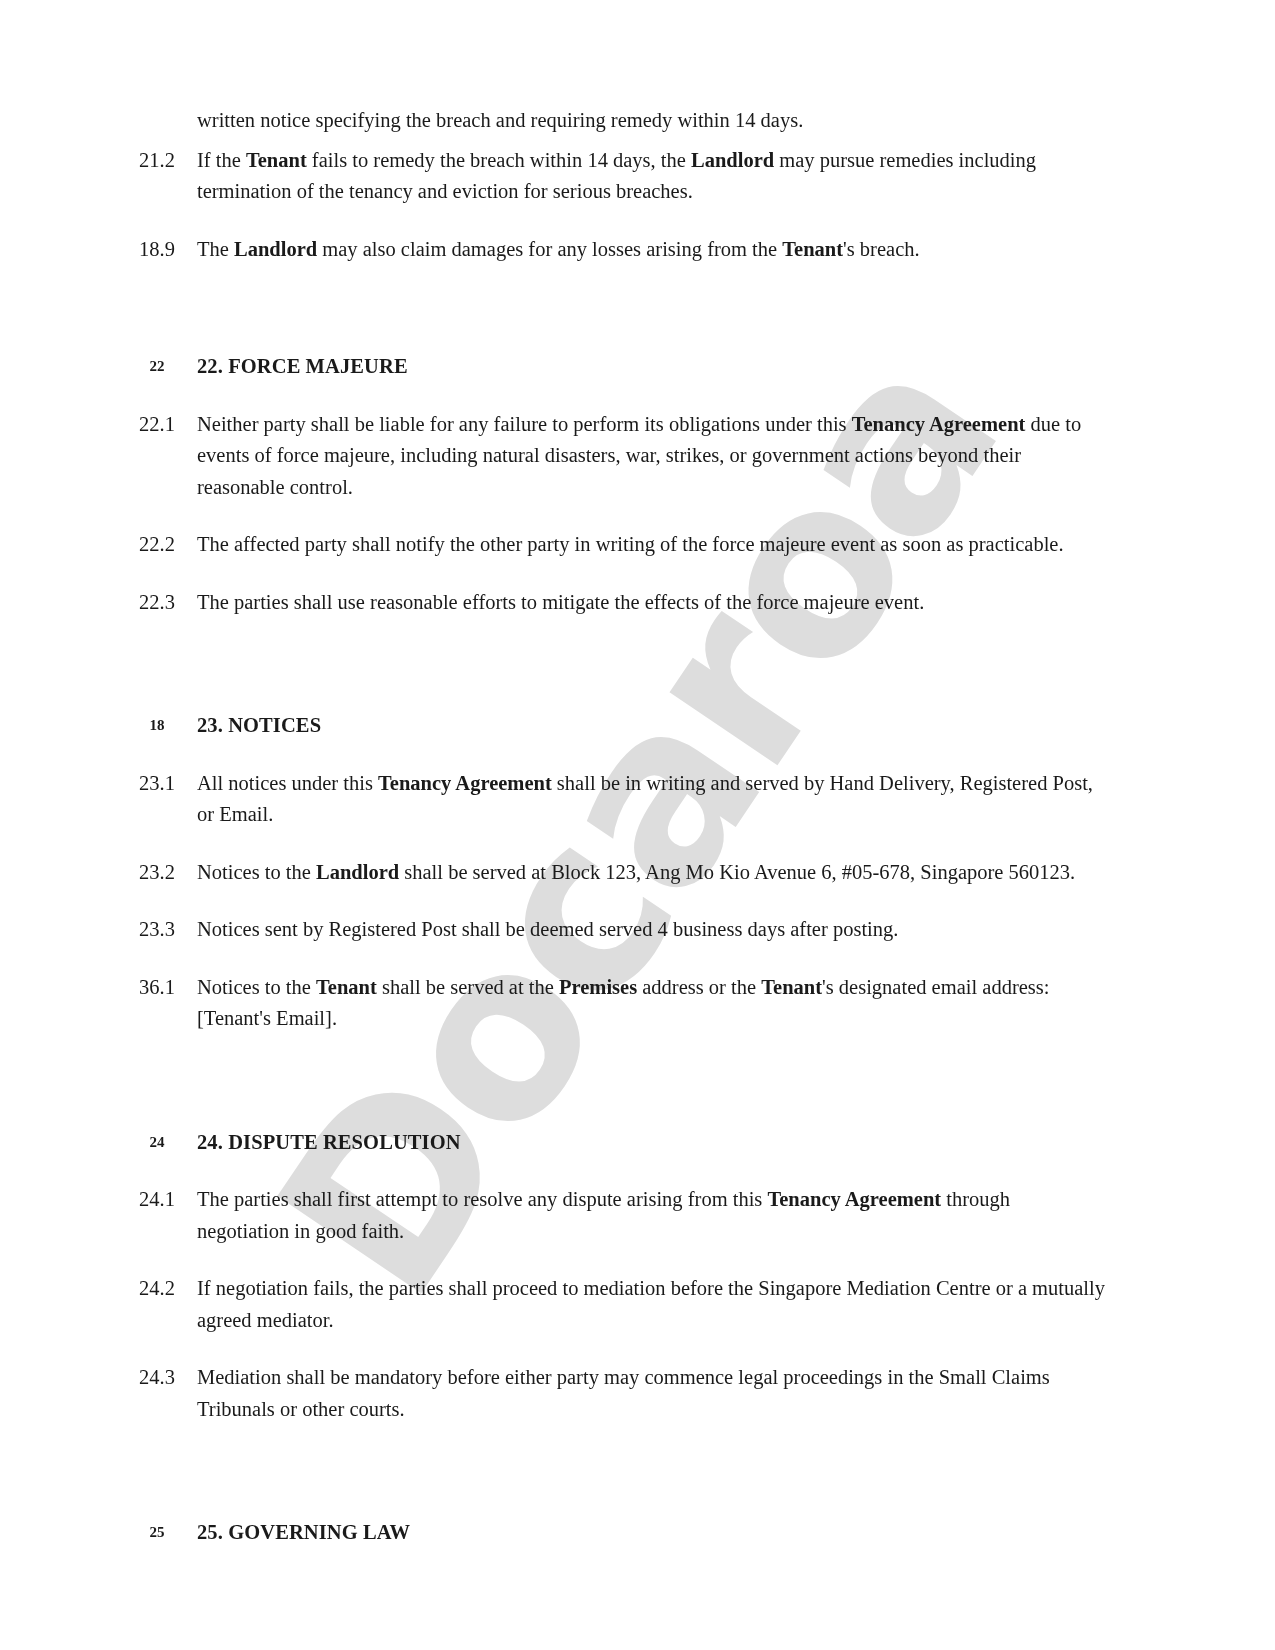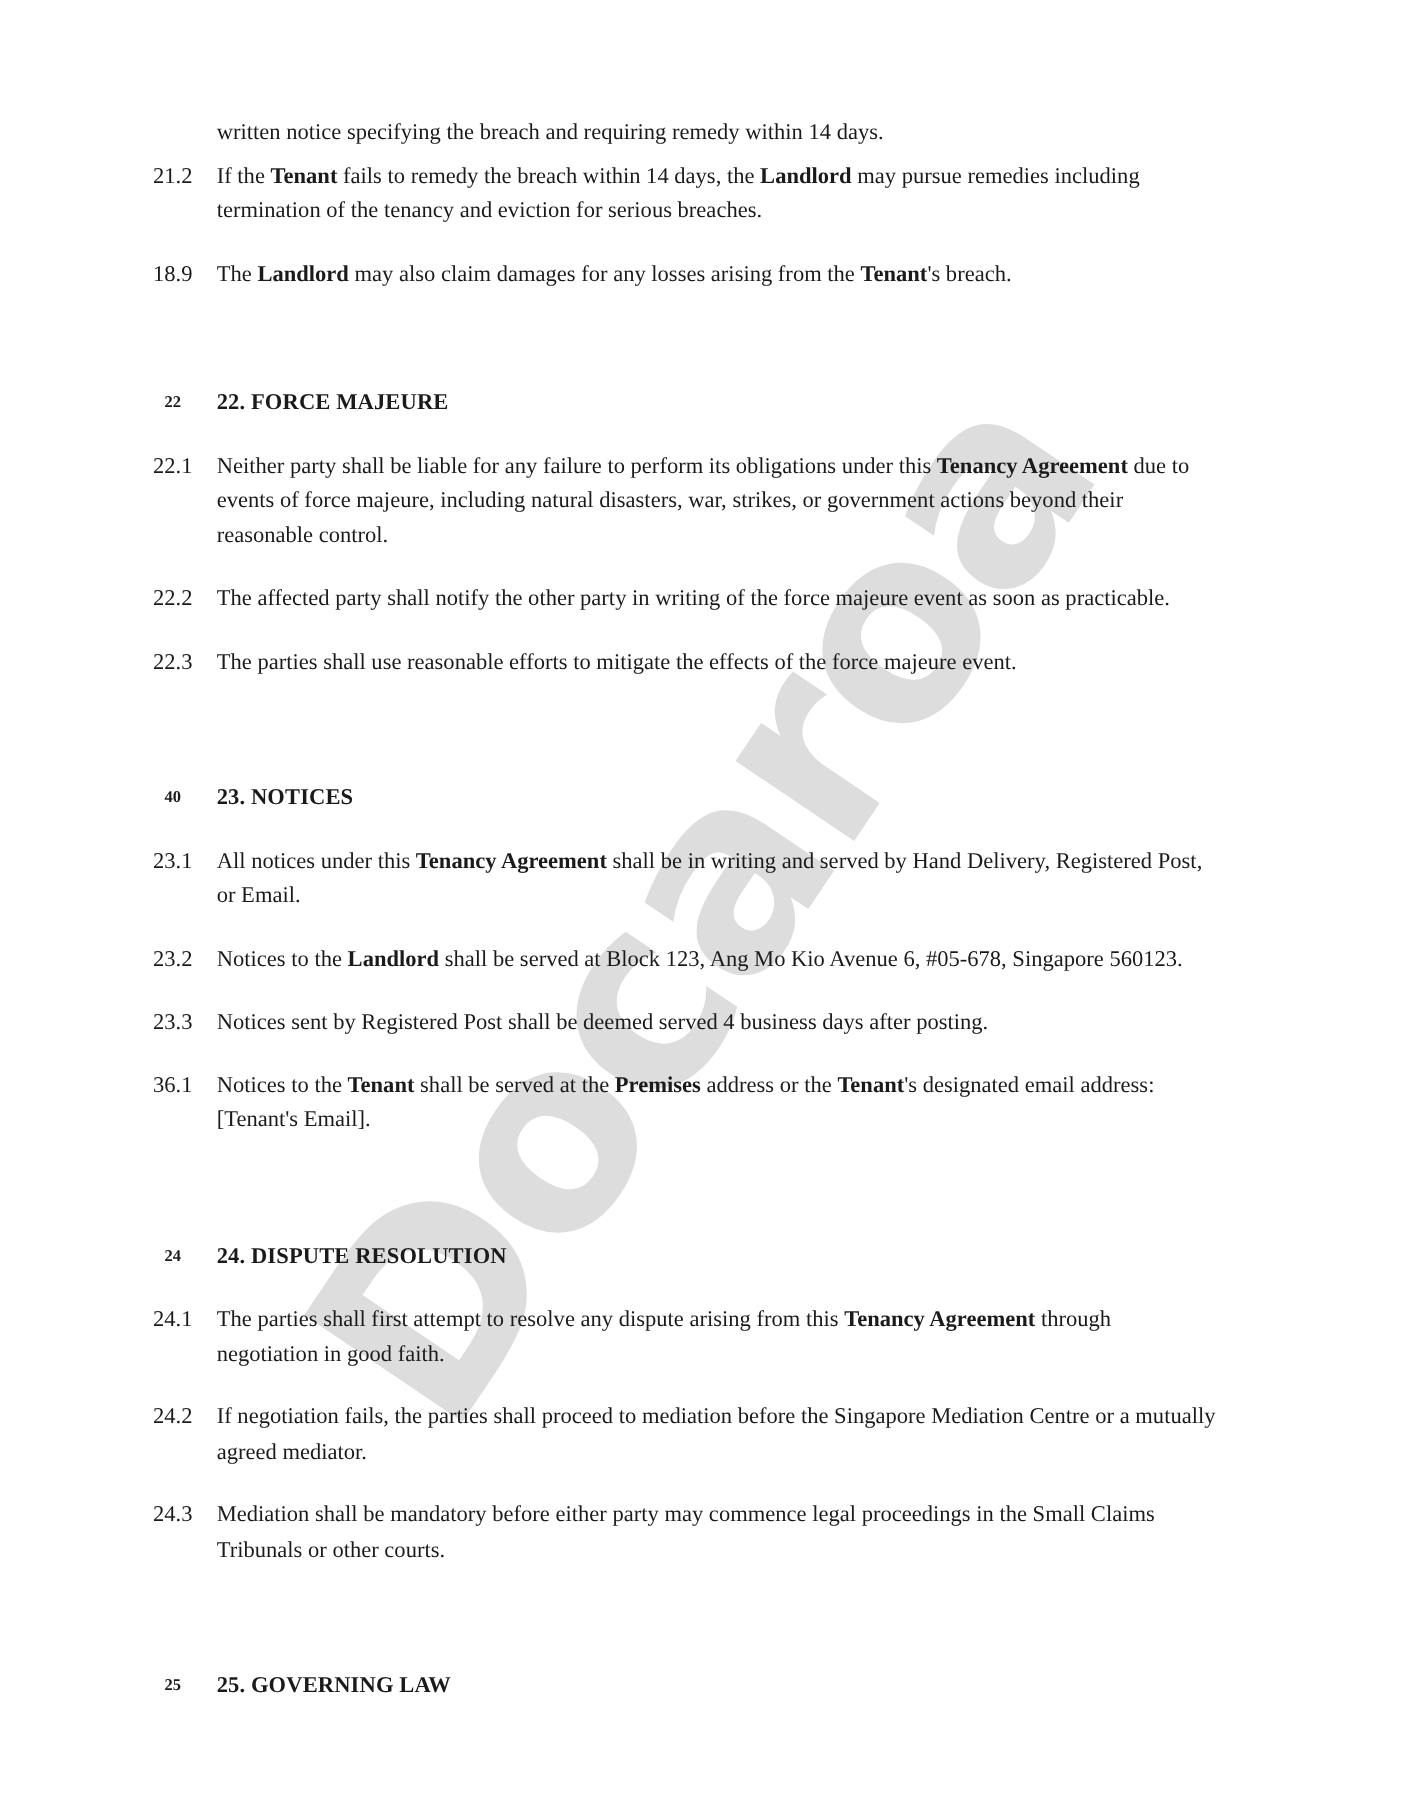--- a/index.html
+++ b/index.html
@@ -130,21 +130,21 @@
       </div>
       <div class="clause">
         <div class="clause-num">22.2</div>
         <div class="clause-body">The affected party shall notify the other party in writing of the force majeure event as soon as practicable.</div>
       </div>
       <div class="clause">
         <div class="clause-num">22.3</div>
         <div class="clause-body">The parties shall use reasonable efforts to mitigate the effects of the force majeure event.</div>
       </div>
       <div class="section-head">
-        <div class="clause-num">40</div>
+        <div class="clause-num">18</div>
         <div class="clause-body">23. NOTICES</div>
       </div>
       <div class="clause">
         <div class="clause-num">23.1</div>
         <div class="clause-body">All notices under this <b>Tenancy Agreement</b> shall be in writing and served by Hand Delivery, Registered Post, or Email.</div>
       </div>
       <div class="clause">
         <div class="clause-num">23.2</div>
         <div class="clause-body">Notices to the <b>Landlord</b> shall be served at Block 123, Ang Mo Kio Avenue 6, #05-678, Singapore 560123.</div>
       </div>

